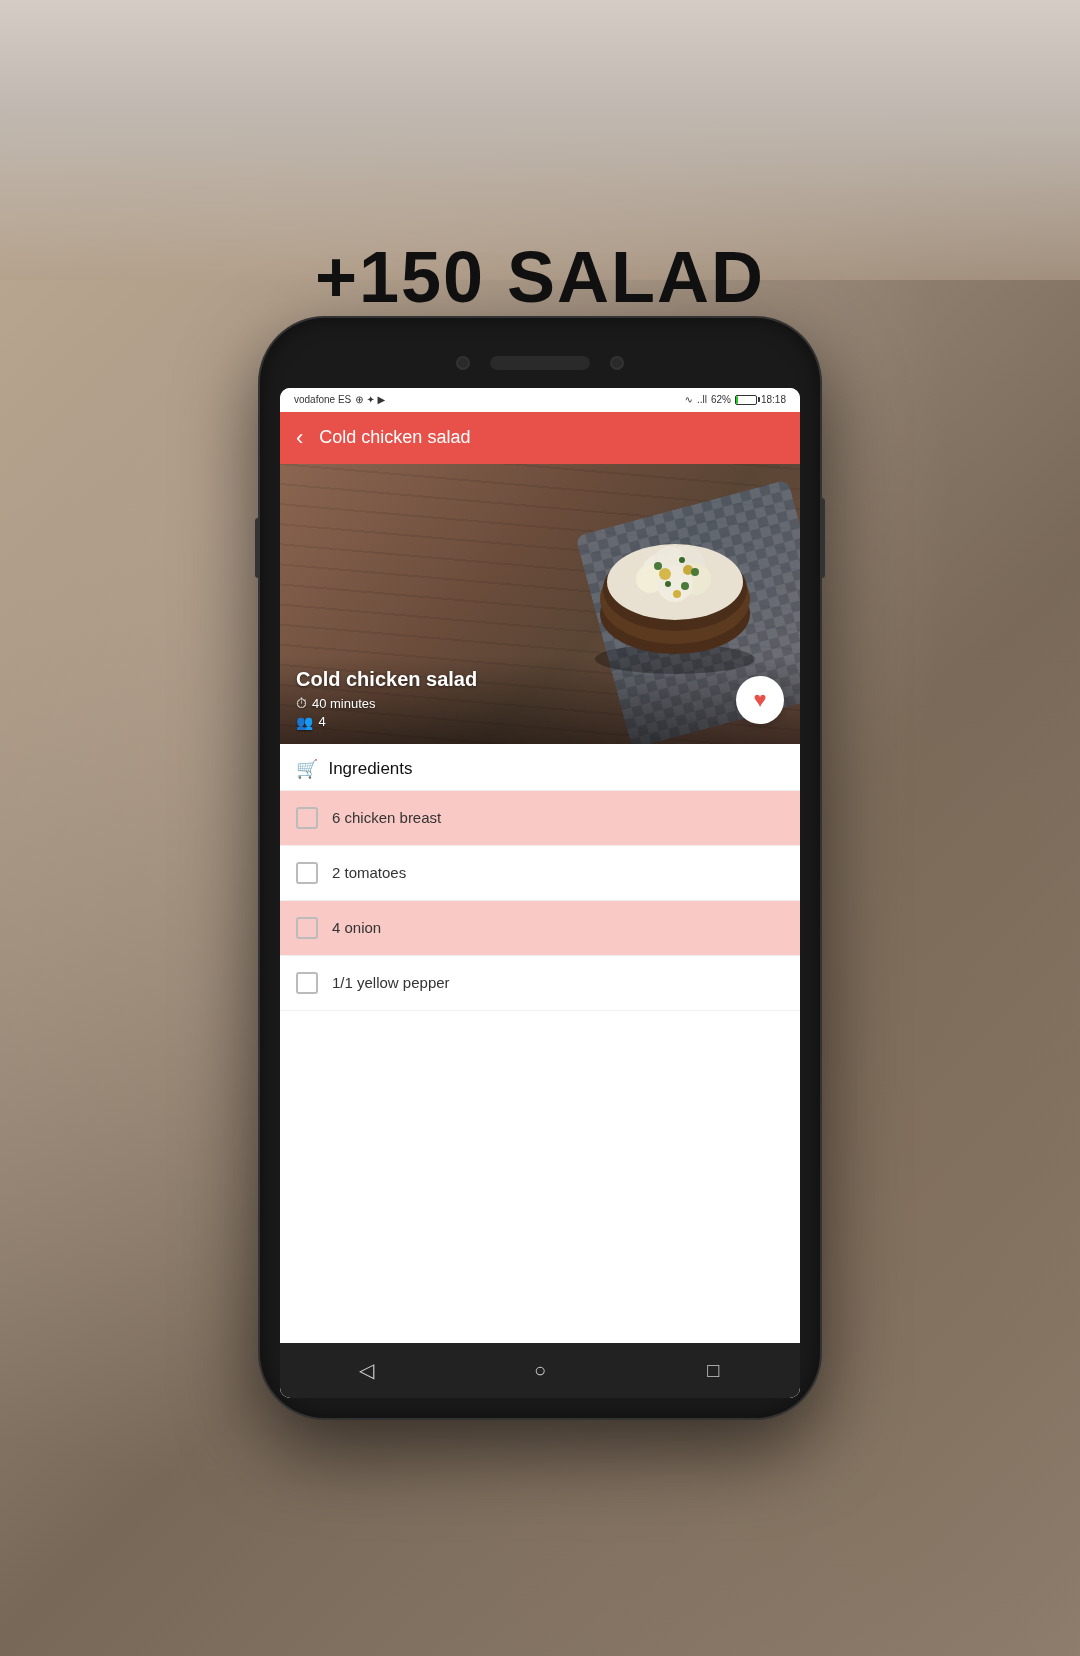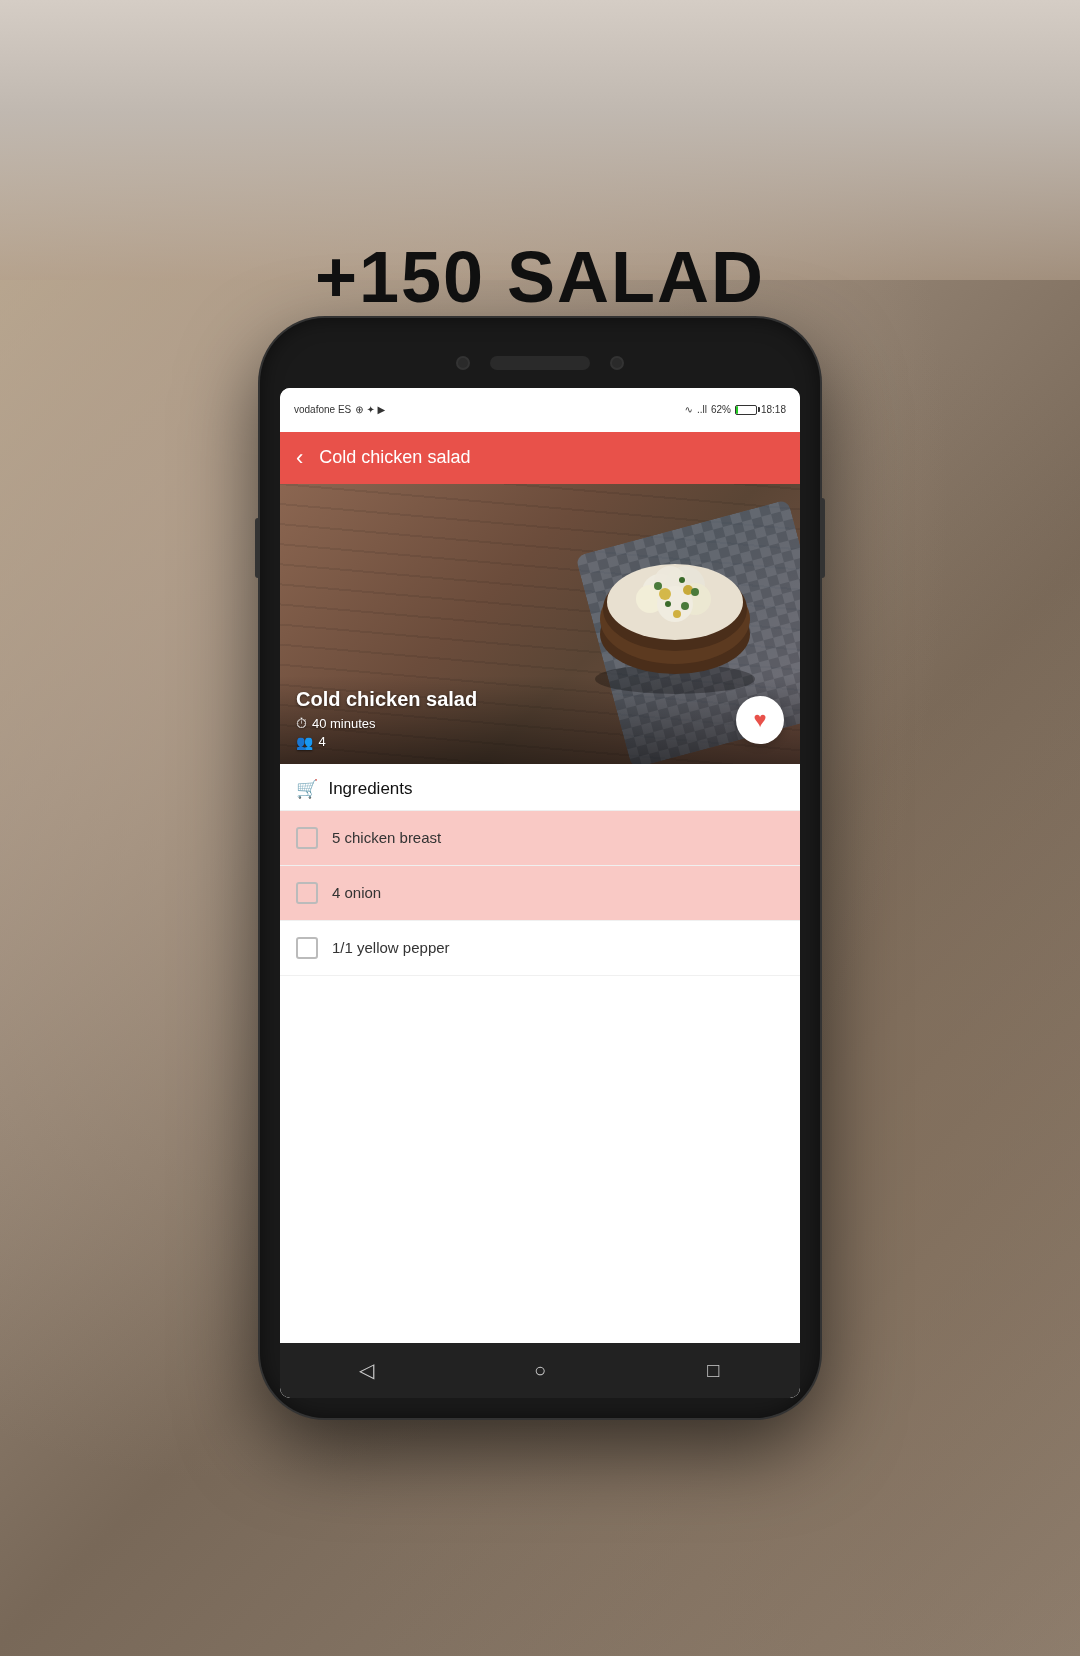--- a/index.html
+++ b/index.html
@@ -104,21 +104,21 @@
     
     .status-bar {
       background: #fff;
       padding: 6px 14px;
       display: flex;
       justify-content: space-between;
       align-items: center;
       font-size: 11px;
       color: #333;
       flex-shrink: 0;
-      height: 44px;
+      height: 24px;
     }
 
     .status-left {
       display: flex;
       align-items: center;
       gap: 4px;
       font-size: 10px;
     }
 
     .status-right {
@@ -492,23 +492,27 @@
     </div>
 
     <div class="ingredients-section">
       <div class="ingredients-header">
         <span class="cart-icon">🛒</span>
         <span class="ingredients-title">Ingredients</span>
       </div>
 
       <div class="ingredient-item highlighted">
         <div class="checkbox"></div>
-        <span class="ingredient-text">5 chicken breast</span>
-      </div>
-
+        <span class="ingredient-text">6 chicken breast</span>
+      </div>
+
+      <div class="ingredient-item normal">
+        <div class="checkbox"></div>
+        <span class="ingredient-text">2 tomatoes</span>
+      </div>
 
       <div class="ingredient-item highlighted">
         <div class="checkbox"></div>
         <span class="ingredient-text">4 onion</span>
       </div>
 
       <div class="ingredient-item normal">
         <div class="checkbox"></div>
         <span class="ingredient-text">1/1 yellow pepper</span>
       </div>

